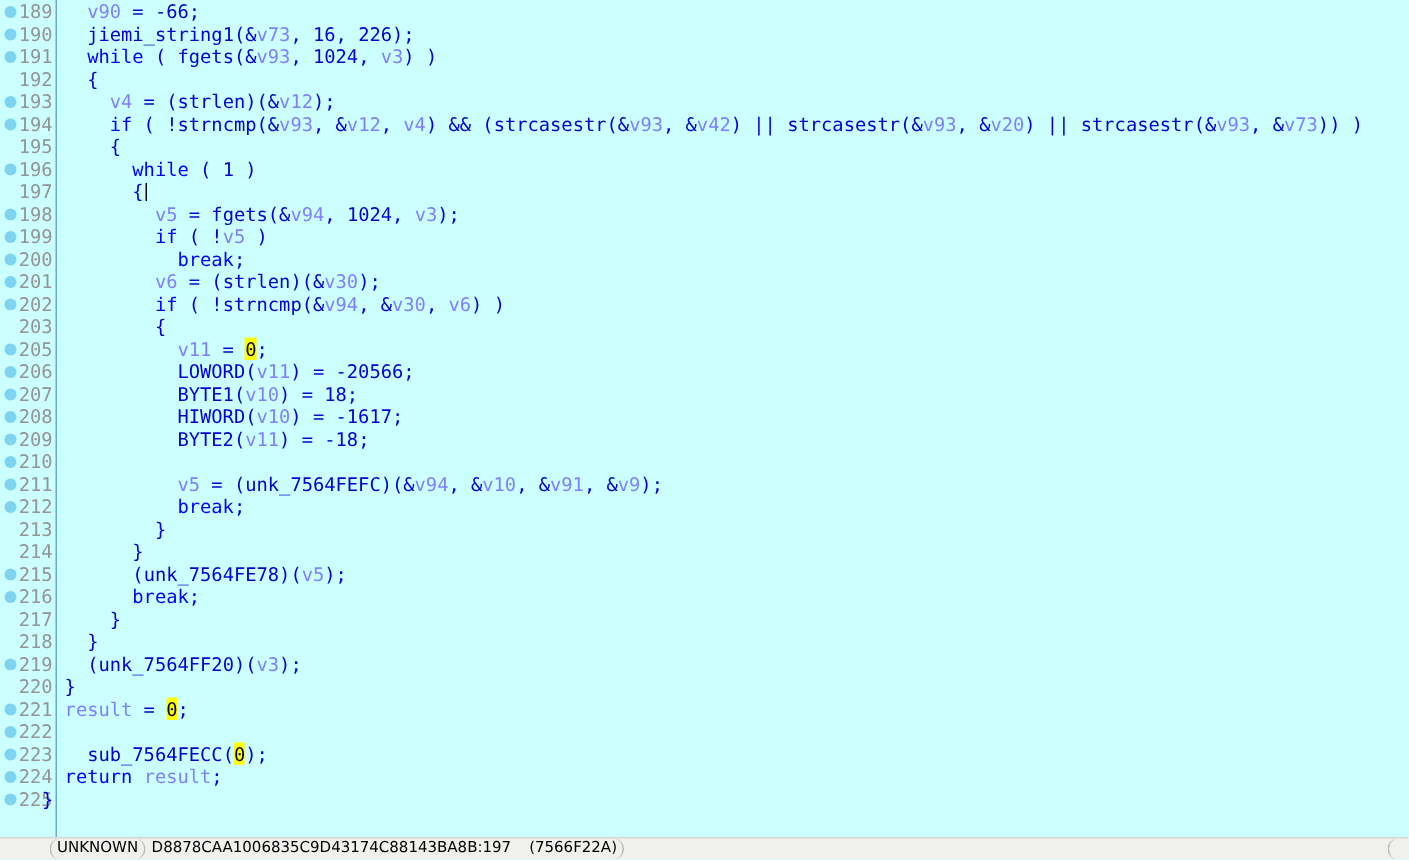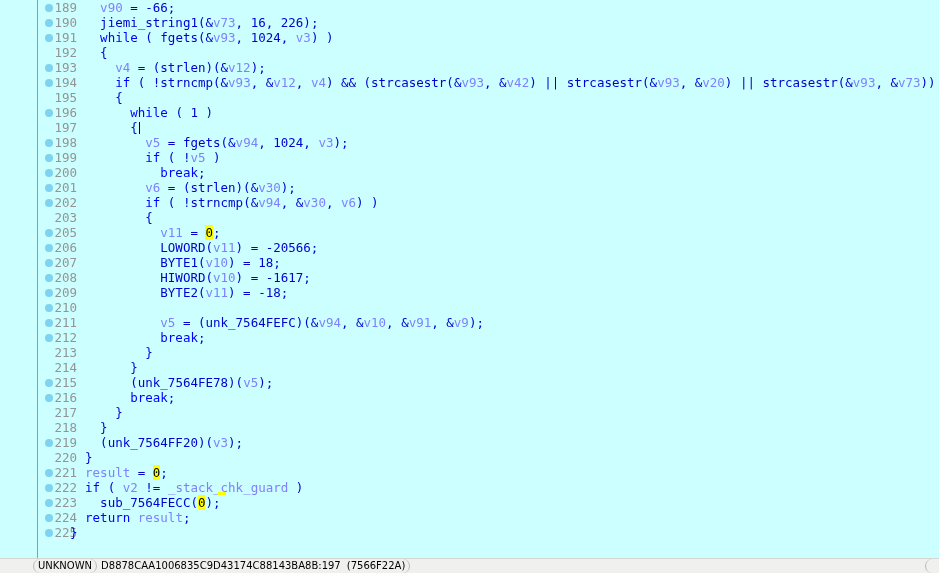--- a/index.html
+++ b/index.html
@@ -16,21 +16,20 @@
     width: 939px; height: 573px;
     background: #ccffff;
     display: flex;
     flex-direction: column;
   }
   #code-area {
     position: relative;
     flex: 1 1 auto;
     overflow: hidden;
     background: #ccffff;
-    padding-left: 42px;
   }
   
   #gutter-rule {
     position: absolute;
     left: 37px; top: 0; bottom: 0;
     width: 1px;
     background: #6aa9cf;
     z-index: 2;
   }
   .line {
@@ -155,32 +154,32 @@
         <div class="line"><span class="bp"></span><span class="lnum">212</span><span class="code">            <span class="kw">break</span><span class="punc">;</span></span></div>
         <div class="line"><span class="bp off"></span><span class="lnum">213</span><span class="code">          <span class="punc">}</span></span></div>
         <div class="line"><span class="bp off"></span><span class="lnum">214</span><span class="code">        <span class="punc">}</span></span></div>
         <div class="line"><span class="bp"></span><span class="lnum">215</span><span class="code">        <span class="punc">(</span><span class="fn">unk_7564FE78</span><span class="punc">)(</span><span class="var">v5</span><span class="punc">);</span></span></div>
         <div class="line"><span class="bp"></span><span class="lnum">216</span><span class="code">        <span class="kw">break</span><span class="punc">;</span></span></div>
         <div class="line"><span class="bp off"></span><span class="lnum">217</span><span class="code">      <span class="punc">}</span></span></div>
         <div class="line"><span class="bp off"></span><span class="lnum">218</span><span class="code">    <span class="punc">}</span></span></div>
         <div class="line"><span class="bp"></span><span class="lnum">219</span><span class="code">    <span class="punc">(</span><span class="fn">unk_7564FF20</span><span class="punc">)(</span><span class="var">v3</span><span class="punc">);</span></span></div>
         <div class="line"><span class="bp off"></span><span class="lnum">220</span><span class="code">  <span class="punc">}</span></span></div>
         <div class="line"><span class="bp"></span><span class="lnum">221</span><span class="code">  <span class="var">result</span><span class="punc"> = </span><span class="hl">0</span><span class="punc">;</span></span></div>
-        <div class="line"><span class="bp"></span><span class="lnum">222</span><span class="code">  <span class="kw">if</span><span class="punc"> ( </span><span class="var">v2</span><span class="punc"> != </span><span class="var uline-hl">_stack_chk_guard</span><span class="punc"> )</span></span></div>
+        <div class="line"><span class="bp"></span><span class="lnum">222</span></div>
         <div class="line"><span class="bp"></span><span class="lnum">223</span><span class="code">    <span class="fn">sub_7564FECC</span><span class="punc">(</span><span class="hl">0</span><span class="punc">);</span></span></div>
         <div class="line"><span class="bp"></span><span class="lnum">224</span><span class="code">  <span class="kw">return</span><span class="punc"> </span><span class="var">result</span><span class="punc">;</span></span></div>
         <div class="line"><span class="bp"></span><span class="lnum">225</span><span class="code"><span class="punc">}</span></span></div>
       </div>
   </div>
 
   <div id="statusbar">
     <div class="sb-cell first">
       <span>UNKNOWN</span>
     </div>
     <div class="sb-cell">
       <span>D8878CAA1006835C9D43174C88143BA8B:197</span>
-      <span style="margin-left:6px;">(7566F22A)</span>
+      <span style="margin-left:12px;">(7566F22A)</span>
     </div>
     <div class="sb-cell sb-flex"></div>
     <div class="sb-cell sb-grip"></div>
   </div>
 
 </div>
 
 </body></html>

